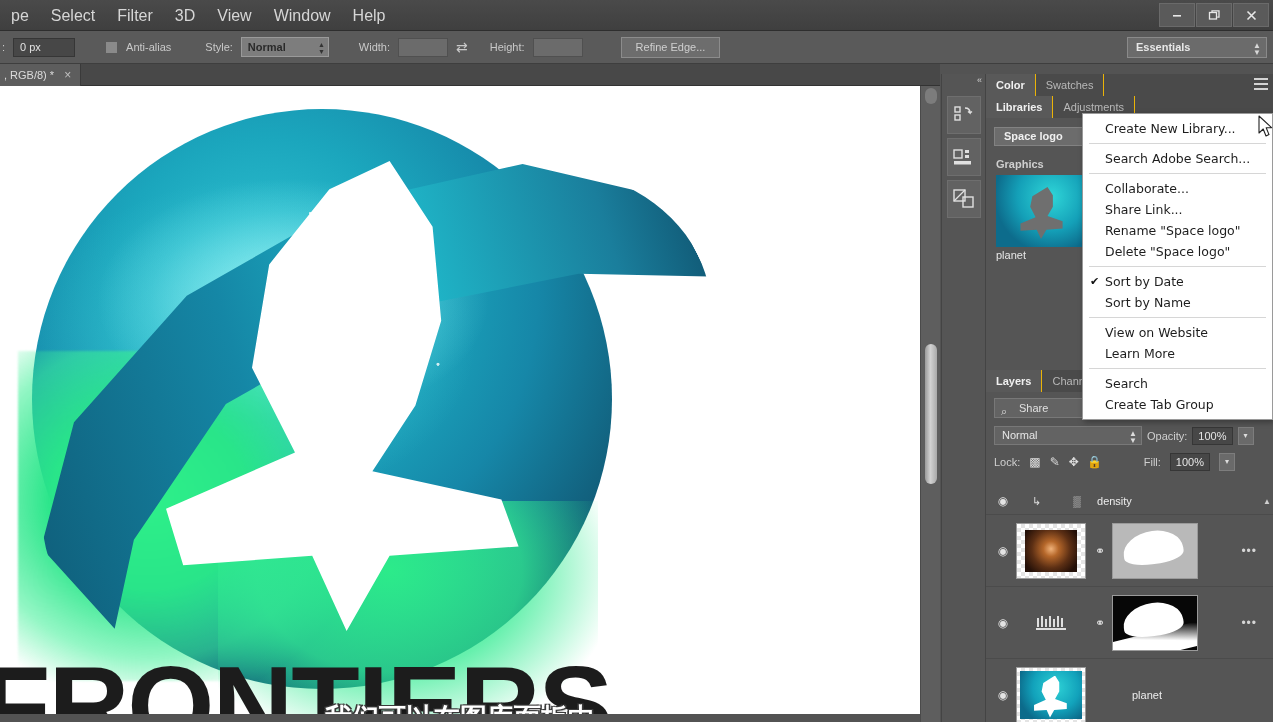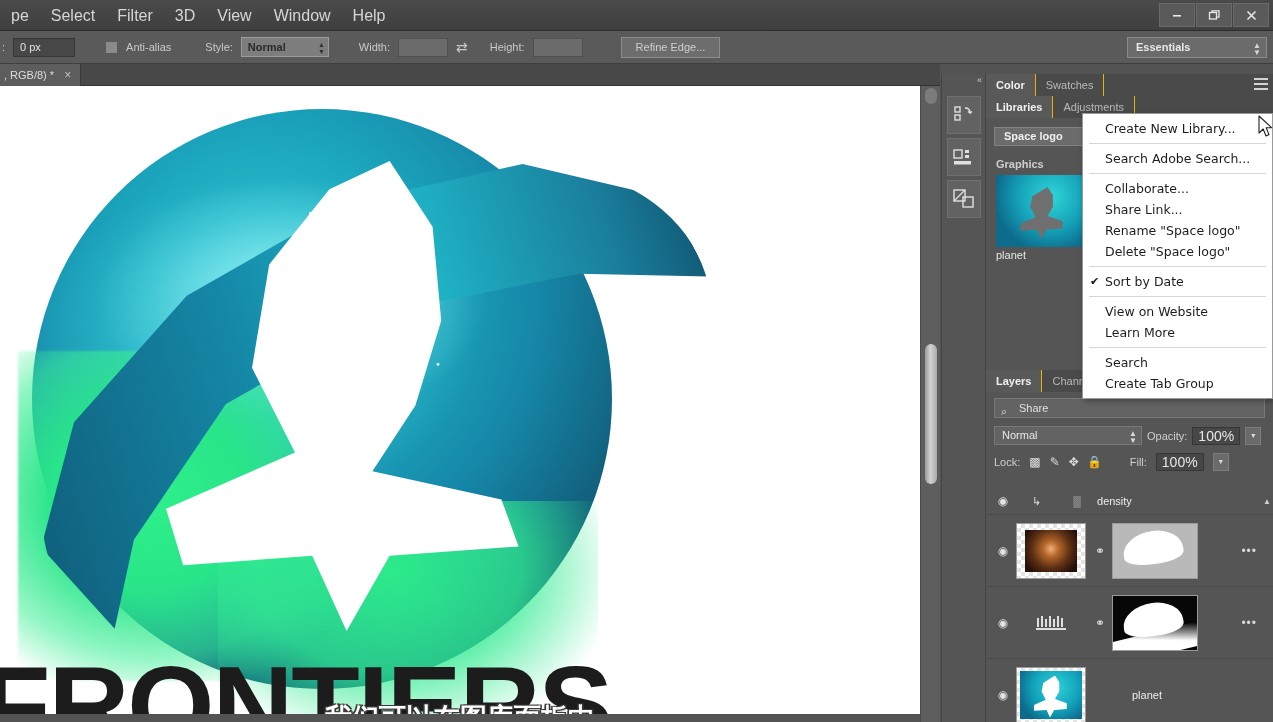--- a/index.html
+++ b/index.html
@@ -146,21 +146,21 @@
 
   .layers-wrap { position:absolute; left:0; top:296px; right:0; bottom:0; background:#555; }
   .filter-row { margin:6px 8px 0 8px; height:20px; background:#636363; border:1px solid #787878;
                 color:#e0e0e0; font-size:11px; line-height:18px; padding-left:24px; position:relative; }
   .filter-row .mag { position:absolute; left:6px; top:3px; color:#ddd; font-size:11px; }
   .blend-row { display:flex; align-items:center; gap:5px; margin:8px 8px 0 8px; }
   .blend-sel { width:148px; height:19px; background:#636363; border:1px solid #787878;
                color:#e6e6e6; font-size:11px; line-height:17px; padding-left:7px; position:relative; }
   .blend-sel .spin { position:absolute; right:4px; top:3px; font-size:8px; color:#dcdcdc; line-height:7px; }
   .small-label { color:#cfcfcf; font-size:11px; }
-  .num-field { background:#474747; border:1px solid #363636; color:#e6e6e6; font-size:14px;
+  .num-field { background:#474747; border:1px solid #363636; color:#e6e6e6; font-size:11px;
                height:18px; line-height:16px; padding:0 5px; min-width:38px; text-align:center; }
   .stepper { width:16px; height:18px; background:#6a6a6a; border:1px solid #7d7d7d;
              color:#ddd; font-size:8px; text-align:center; line-height:16px; }
   .lock-row { display:flex; align-items:center; gap:9px; margin:8px 8px 0 8px; }
   .lock-row .ic { color:#dedede; font-size:12px; }
 
   .layer-list { position:absolute; left:0; right:0; top:118px; bottom:0; overflow:hidden; }
   .lrow { display:flex; align-items:center; height:72px; border-bottom:1px solid #4b4b4b;
           padding-left:4px; position:relative; }
   .lrow.header { height:27px; }
@@ -378,21 +378,21 @@
         <div class="num-field">100%</div>
         <div class="stepper">▾</div>
       </div>
 
       <div class="lock-row">
         <span class="small-label">Lock:</span>
         <span class="ic">▩</span>
         <span class="ic">✎</span>
         <span class="ic">✥</span>
         <span class="ic">🔒</span>
-        <span class="small-label" style="margin-left:18px">Fill:</span>
+        <span class="small-label" style="margin-left:32px">Fill:</span>
         <div class="num-field">100%</div>
         <div class="stepper">▾</div>
       </div>
 
       <div class="layer-list">
 
         <div class="lrow header">
           <span class="eye">◉</span>
           <span class="hdr-ic">↳</span>
           <span class="hdr-ic">▒</span>
@@ -468,20 +468,23 @@
       <span>Rename "Space logo"</span>
       </div>
     <div class="ctxitem">
       <span>Delete "Space logo"</span>
       </div>
     <div class="ctxsep"></div>
     <div class="ctxitem">
       <span class="chk">✔</span>
       <span>Sort by Date</span>
       </div>
+    <div class="ctxitem">
+      <span>Sort by Name</span>
+      </div>
     <div class="ctxsep"></div>
     <div class="ctxitem">
       <span>View on Website</span>
       </div>
     <div class="ctxitem">
       <span>Learn More</span>
       </div>
     <div class="ctxsep"></div>
     <div class="ctxitem">
       <span>Search</span>

